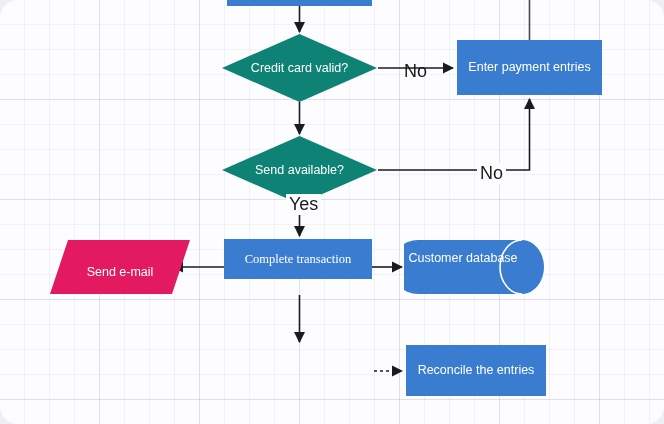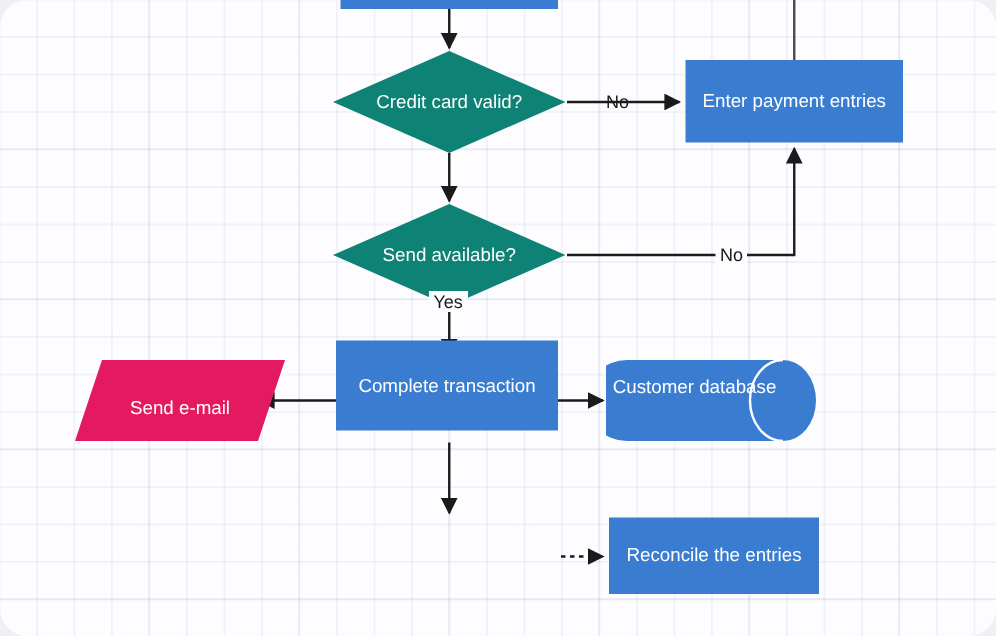--- a/index.html
+++ b/index.html
@@ -83,21 +83,21 @@
     display:flex; align-items:center; justify-content:center;
     color:#fff; font-size:12.5px; line-height:15px; text-align:center;
     padding-right: 22px; box-sizing: border-box;
   }
   .stadium {
     background: #6933bd;
     border-radius: 999px;
   }
   .edge-label {
     position: absolute;
-    font-size: 12px;
+    font-size: 18px;
     color: #1b1b1b;
     background: transparent;
     padding: 0 3px;
     user-select: none;
   }
   .top-stub {
     position: absolute;
     background: #3a7dd0;
   }
 </style>
@@ -157,21 +157,21 @@
     <div class="diamond-label">Send available?</div>
   </div>
 
   <div class="para-wrap" style="left:50px; top:240px; width:140px; height:64px;">
     <svg width="140" height="54" viewBox="0 0 140 54" xmlns="http://www.w3.org/2000/svg">
       <polygon points="18,0 140,0 122,54 0,54" fill="#e31a5f"></polygon>
     </svg>
     <div class="para-label">Send e-mail</div>
   </div>
 
-  <div class="node rect" style="left:224px; top:227px; width:148px; height:60px;">
+  <div class="node rect" style="left:224px; top:239px; width:148px; height:40px;font-family:Liberation Serif, serif;">
     <span>Complete transaction</span>
   </div>
 
   <div class="cyl-wrap" style="left:404px; top:240px; width:140px; height:36px;text-decoration:underline;">
     <svg width="140" height="54" viewBox="0 0 140 54" xmlns="http://www.w3.org/2000/svg">
       <path d="M 14 0 L 118 0 A 22 27 0 0 1 118 54 L 14 54 A 14 14 0 0 1 14 0 Z" fill="#3a7dd0"></path>
       <path d="M 118 0 A 22 27 0 0 0 118 54" fill="none" stroke="#ffffff" stroke-width="1.6"></path>
     </svg>
     <div class="cyl-label">Customer database</div>
   </div>

